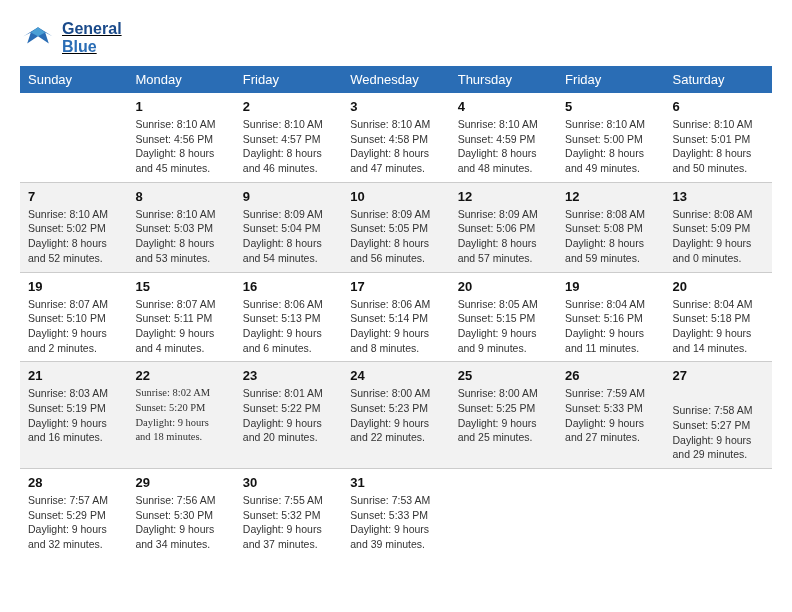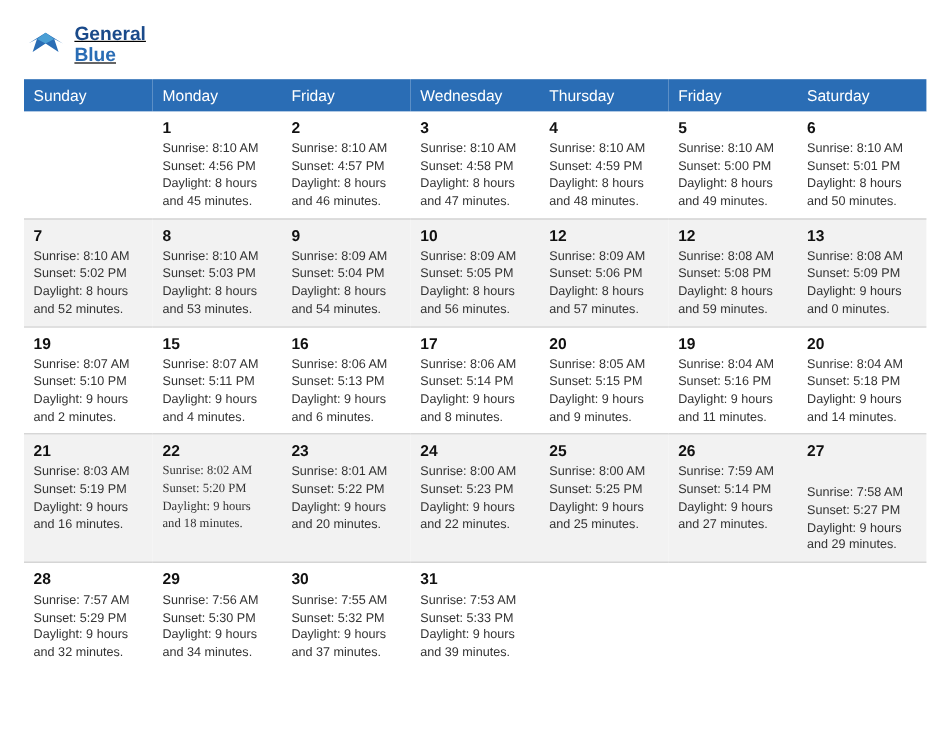--- a/index.html
+++ b/index.html
@@ -293,21 +293,21 @@
         <td>
           <div class="day-number">25</div>
           <div class="day-info" style="white-space: pre-line;">Sunrise: 8:00 AM
 Sunset: 5:25 PM
 Daylight: 9 hours
 and 25 minutes.</div>
         </td>
         <td>
           <div class="day-number">26</div>
           <div class="day-info" style="white-space: pre-line;">Sunrise: 7:59 AM
-Sunset: 5:14 PM
+Sunset: 5:33 PM
 Daylight: 9 hours
 and 27 minutes.</div>
         </td>
         <td>
           <div class="day-number">27</div>
           <div class="day-info" style="white-space: pre-line; margin-top: 20px;">Sunrise: 7:58 AM
 Sunset: 5:27 PM
 Daylight: 9 hours
 and 29 minutes.</div>
         </td>

